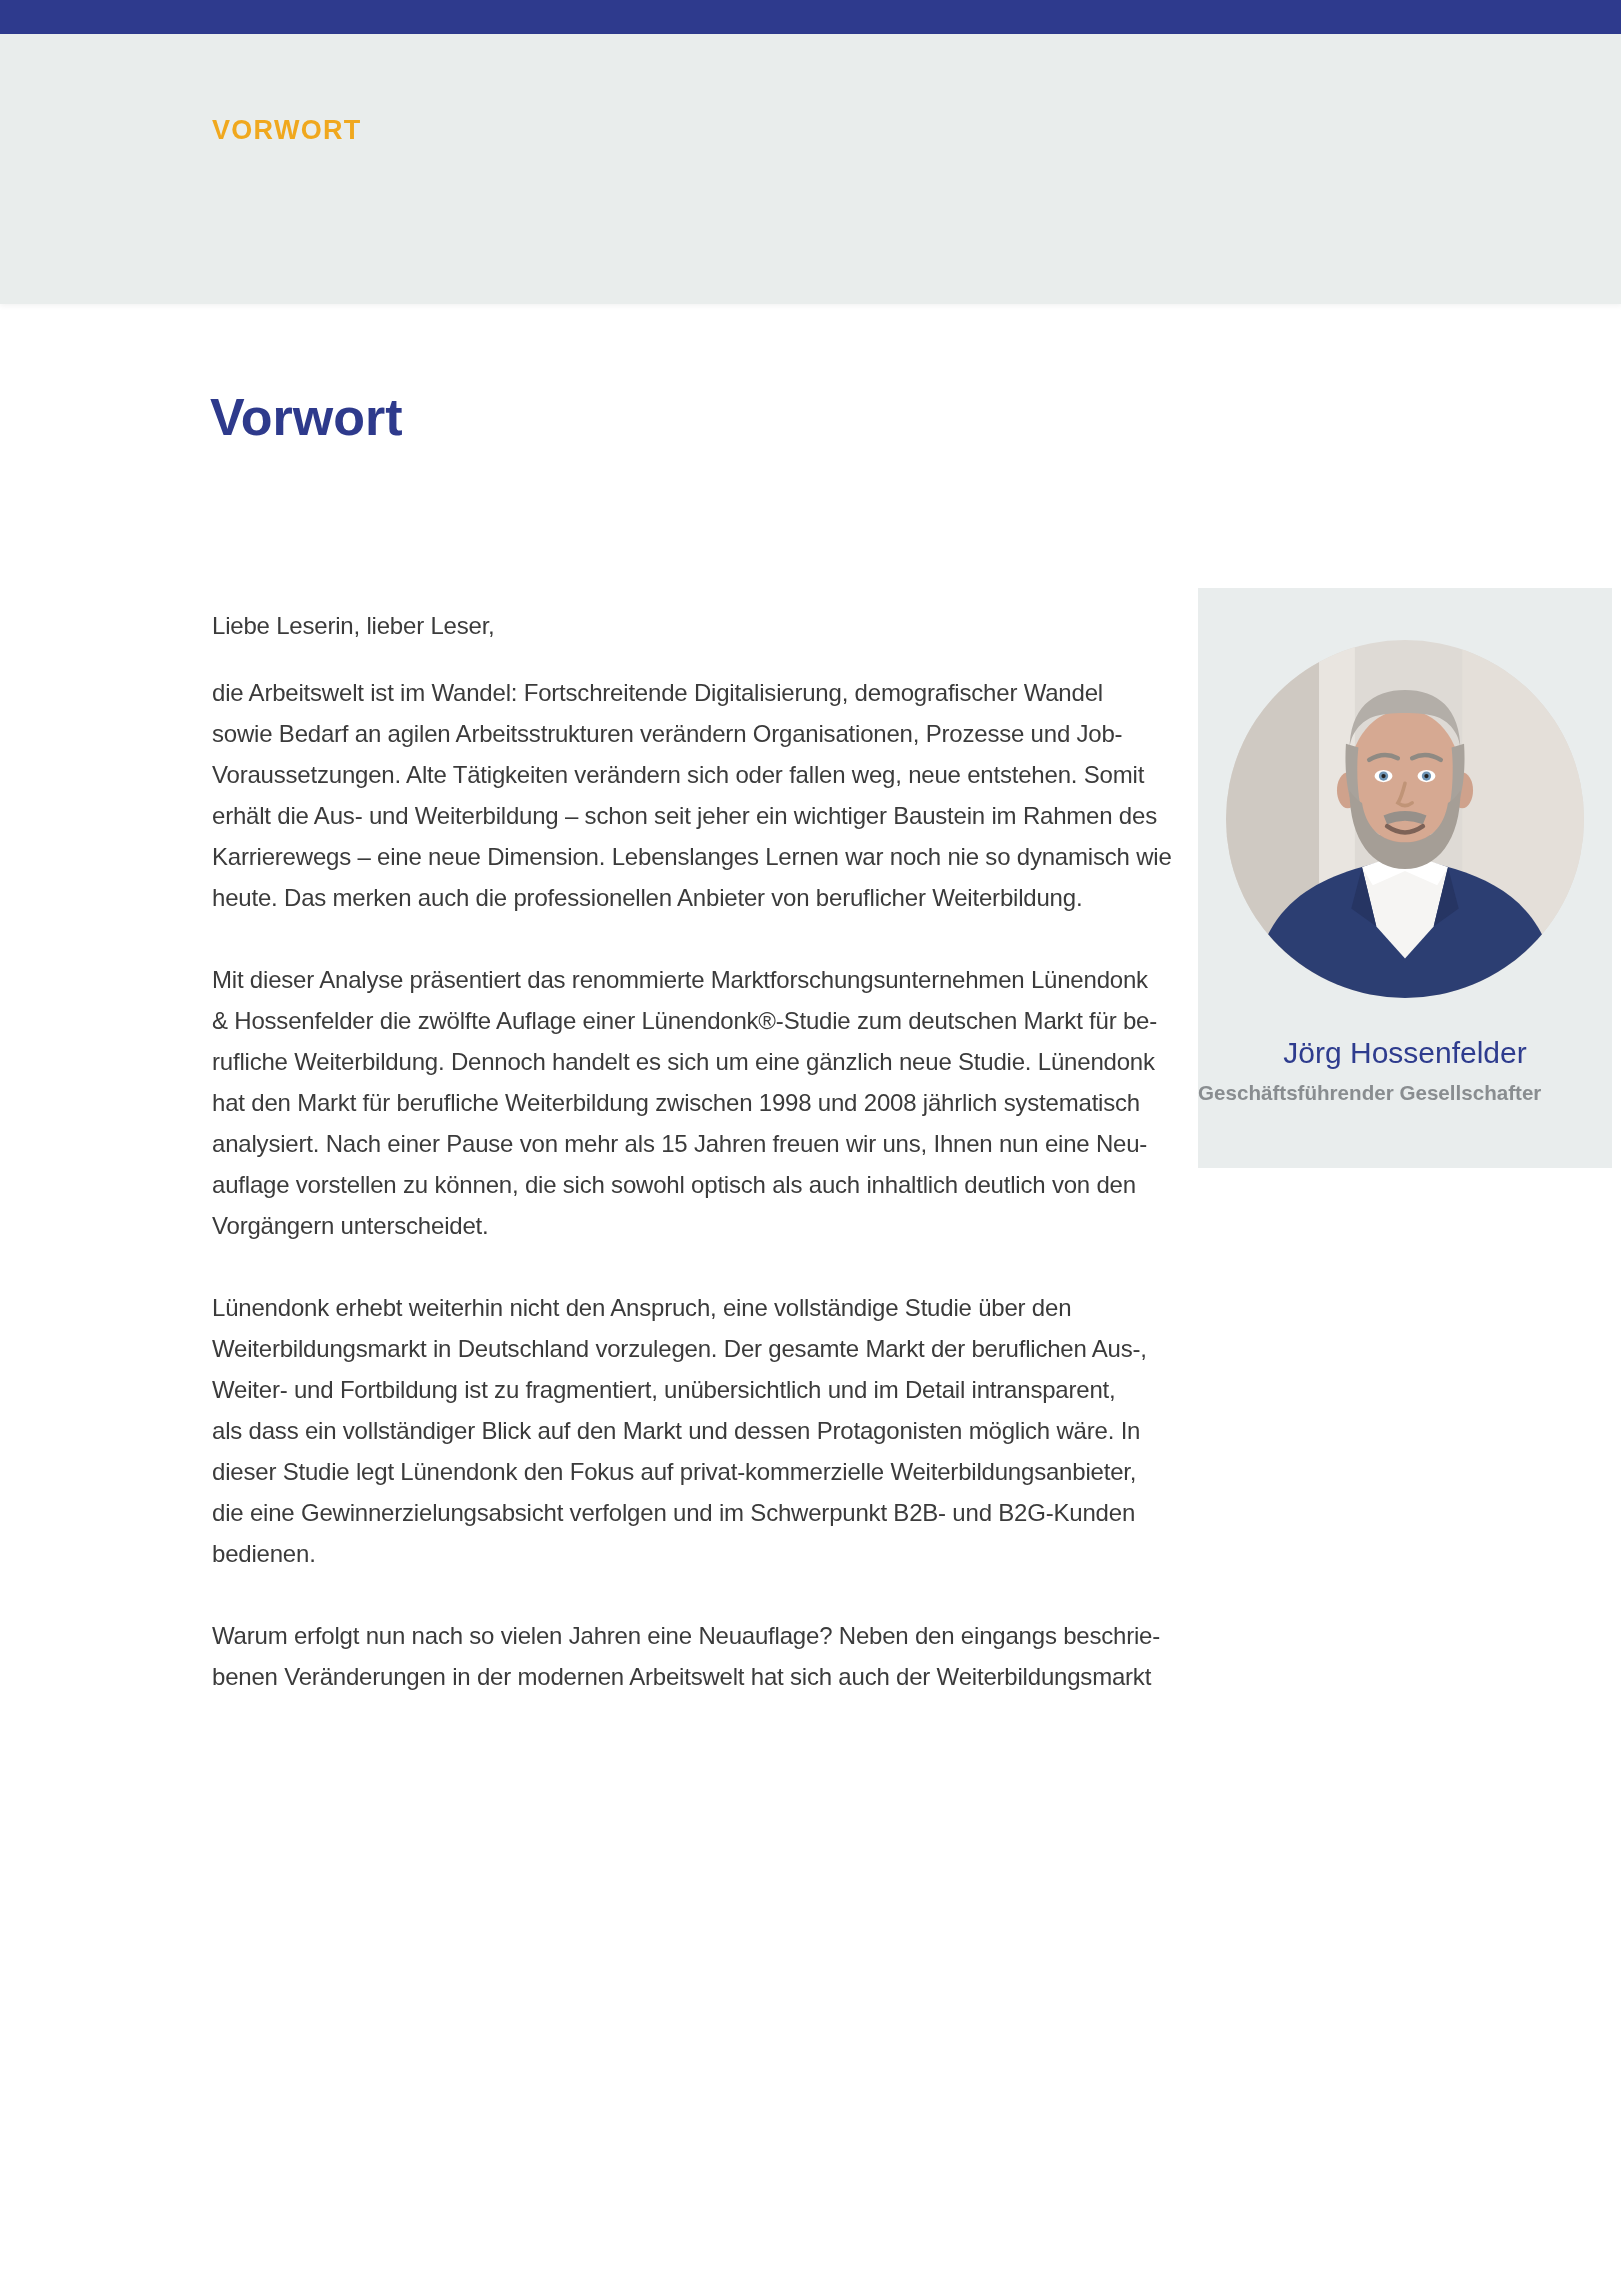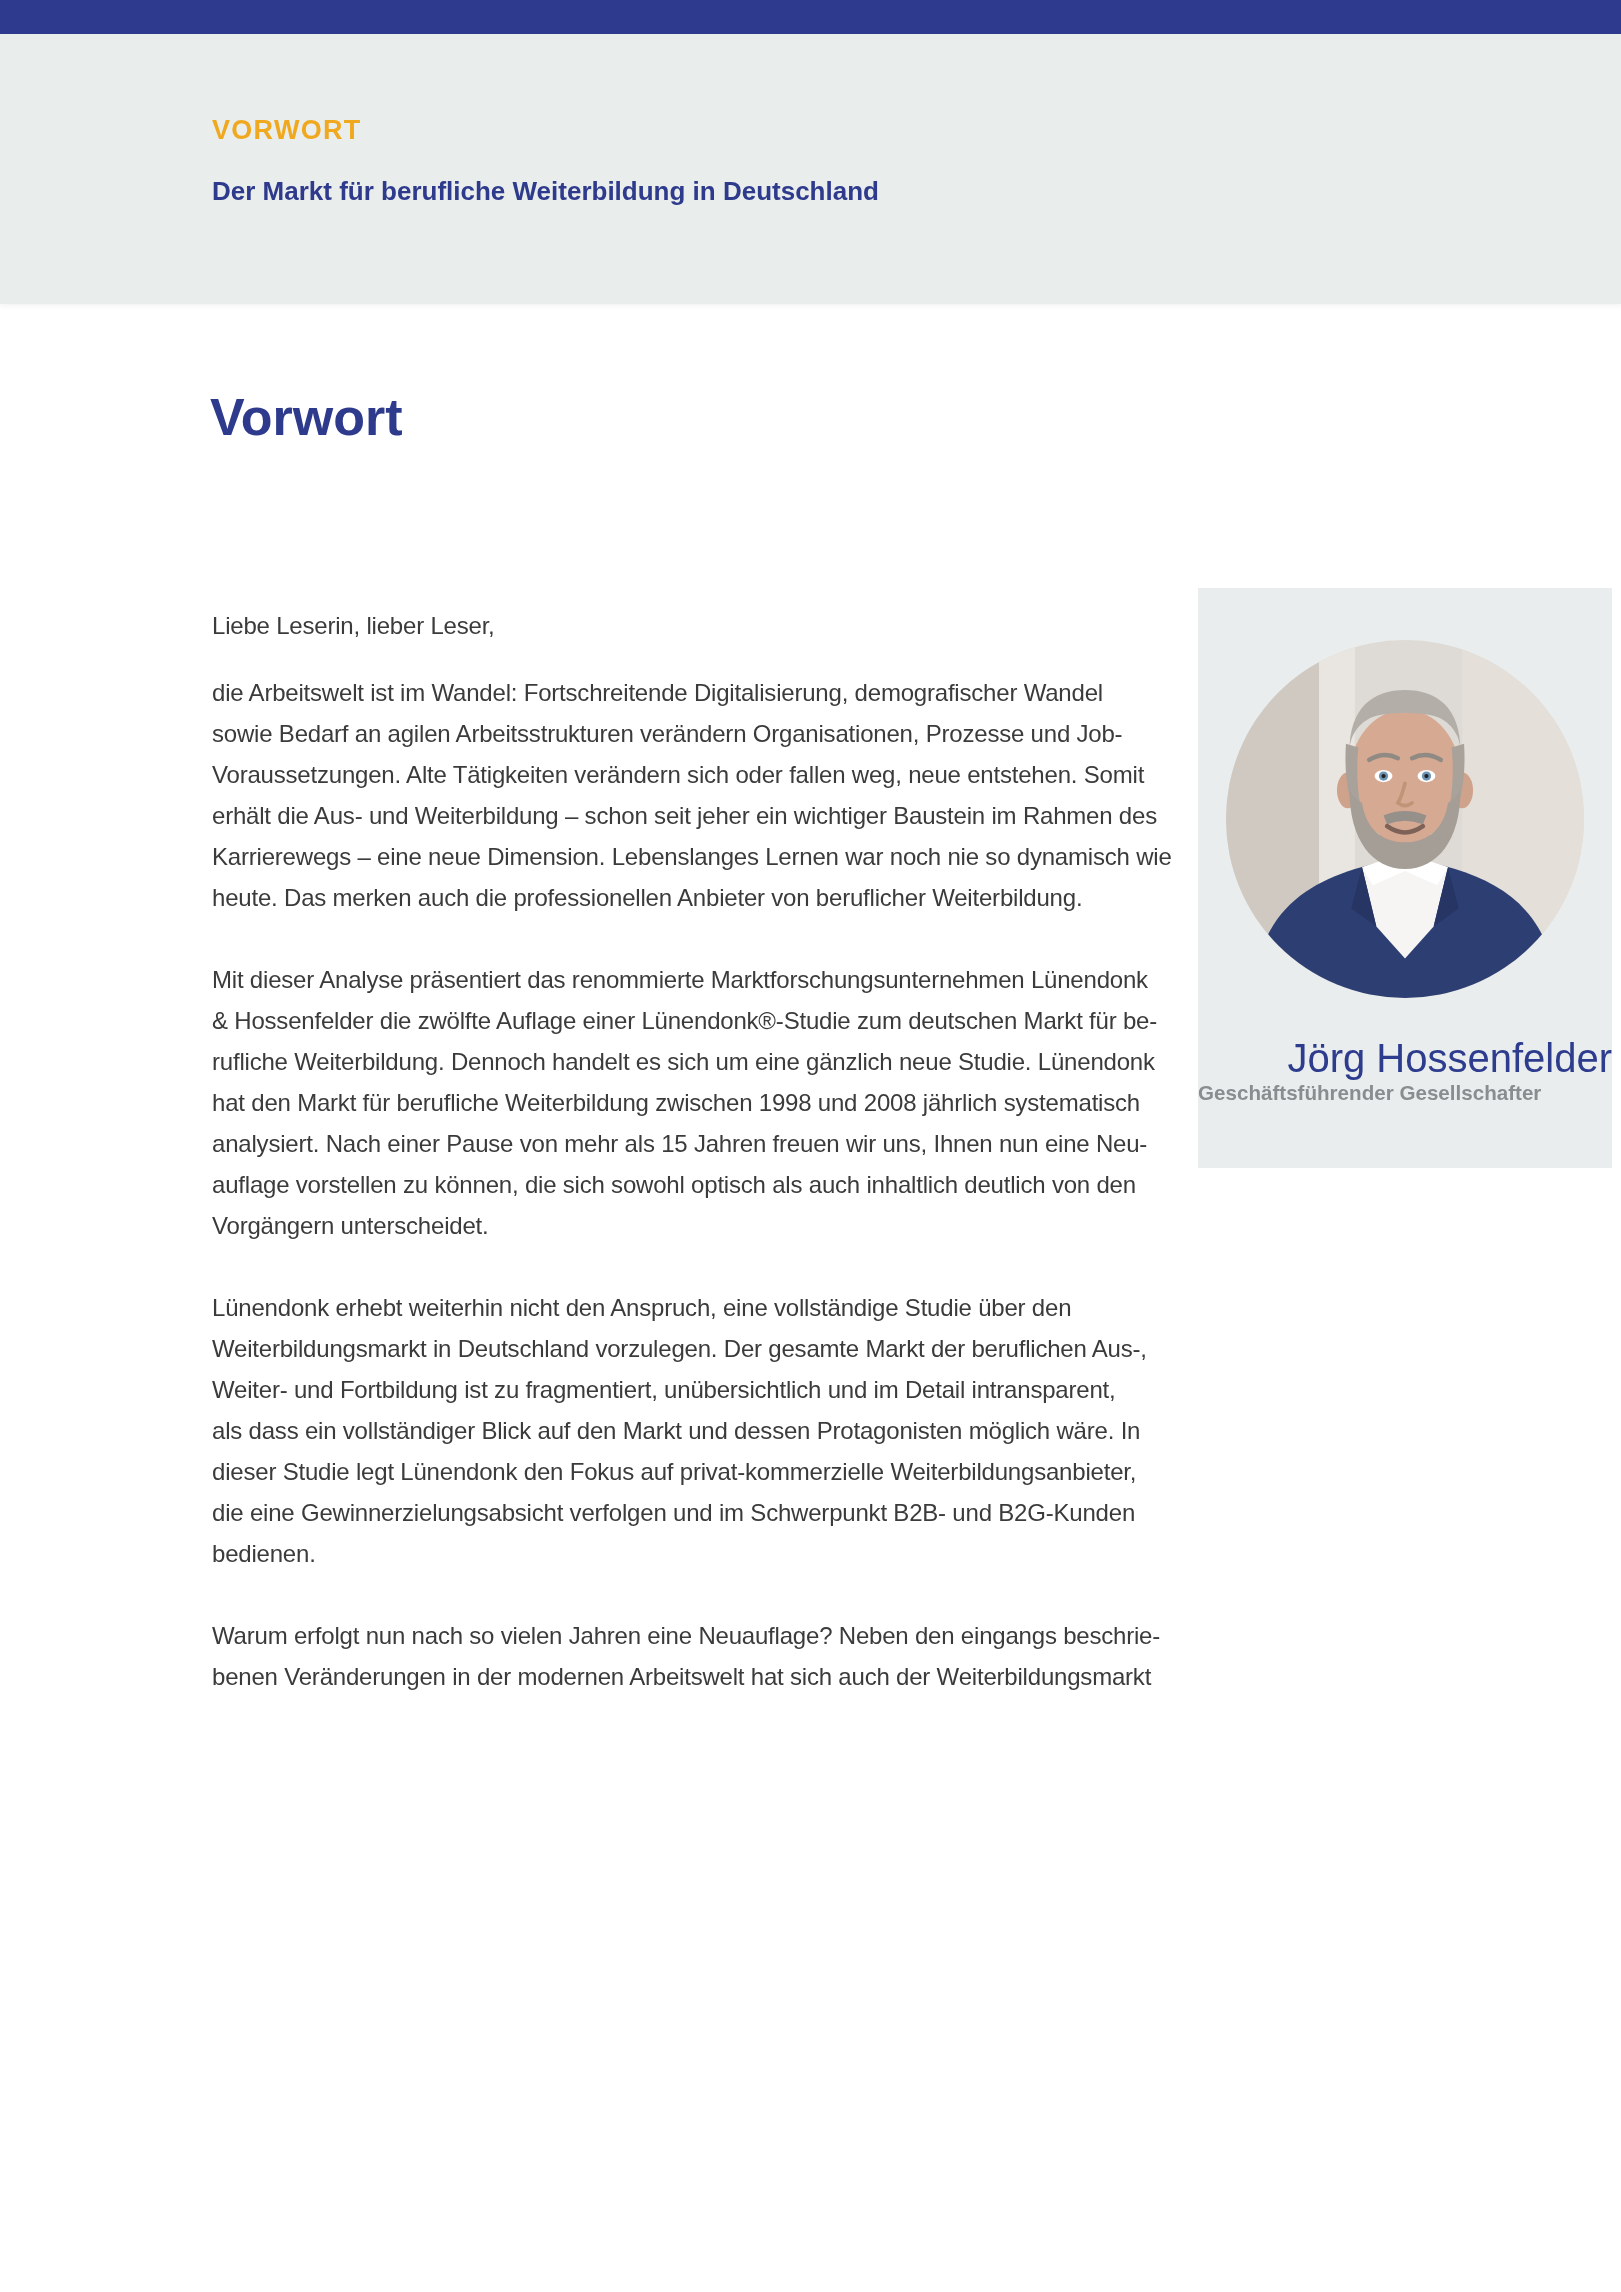--- a/index.html
+++ b/index.html
@@ -27,22 +27,22 @@
     position:absolute;left:212px;top:605px;width:1057px;color:#3b3b3b;
     font-size:24px;line-height:41px;letter-spacing:-0.2px;
   }
   .body-copy p{margin:0 0 41px 0;white-space:pre-line;}
   .body-copy p.salutation{margin-bottom:26px;}
   .profile-card{
     position:absolute;left:1198px;top:588px;width:414px;height:580px;background:#e9eded;
   }
   .portrait-wrap{position:absolute;left:28px;top:52px;width:358px;height:358px;border-radius:50%;overflow:hidden;}
   .profile-name{
-    position:absolute;left:0;top:448px;width:414px;text-align:right;
-    font-size:40px;color:#2e3c8e;
+    position:absolute;left:0;top:448px;width:414px;text-align:center;
+    font-size:30px;color:#2e3c8e;
   }
   .profile-role{
     position:absolute;left:0;top:493px;width:414px;
     font-size:20.6px;font-weight:bold;color:#898d90;
   }
   .quote-mark{position:absolute;left:1412px;top:2020px;width:107px;height:101px;}
   .footer-brand{
     position:absolute;left:208px;top:2173px;font-size:25px;font-weight:bold;color:#2e3a8c;
   }
   .page-divider{
@@ -54,21 +54,20 @@
 </style>
 </head>
 <body>
 
 <div class="page">
 
   <div class="topbar"></div>
 
   <div class="header-band">
     <div class="eyebrow">VORWORT</div>
-    <div class="header-subtitle">Der Markt für berufliche Weiterbildung in Deutschland</div>
   </div>
 
   <h1 class="page-title">Vorwort</h1>
 
   <div class="body-copy">
     <p class="salutation">Liebe Leserin, lieber Leser,</p>
     <p>die Arbeitswelt ist im Wandel: Fortschreitende Digitalisierung, demografischer Wandel
 sowie Bedarf an agilen Arbeitsstrukturen verändern Organisationen, Prozesse und Job-
 Voraussetzungen. Alte Tätigkeiten verändern sich oder fallen weg, neue entstehen. Somit
 erhält die Aus- und Weiterbildung – schon seit jeher ein wichtiger Baustein im Rahmen des

